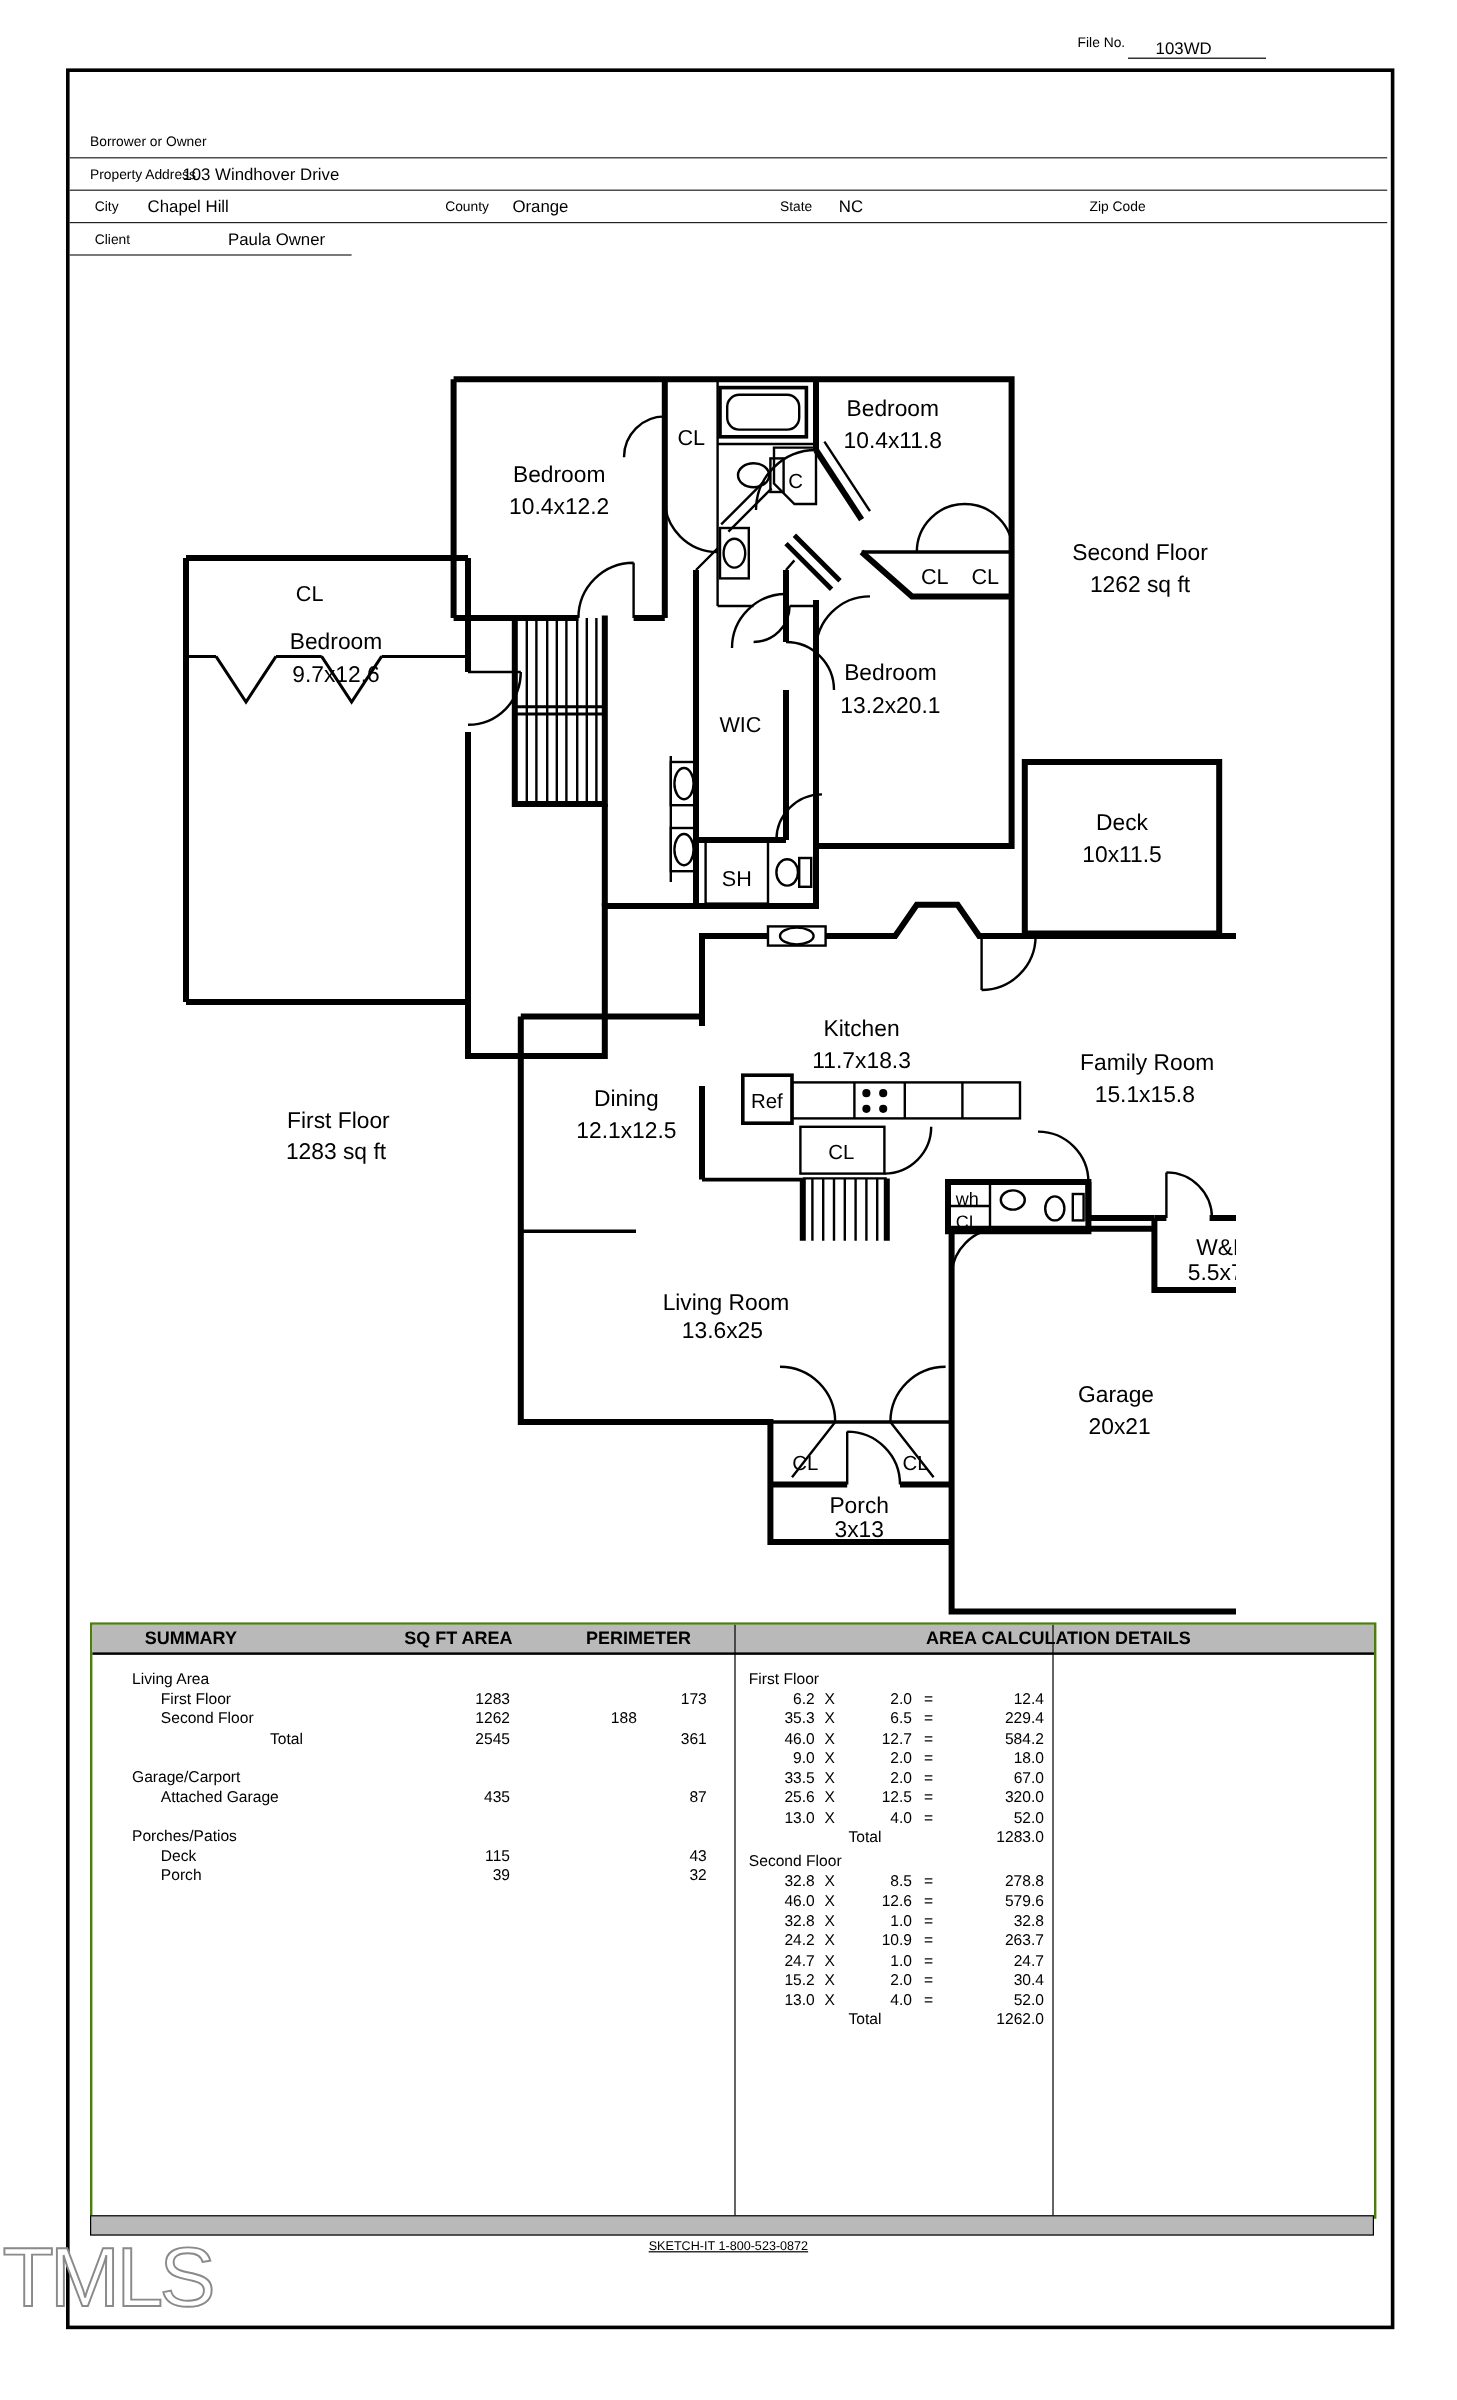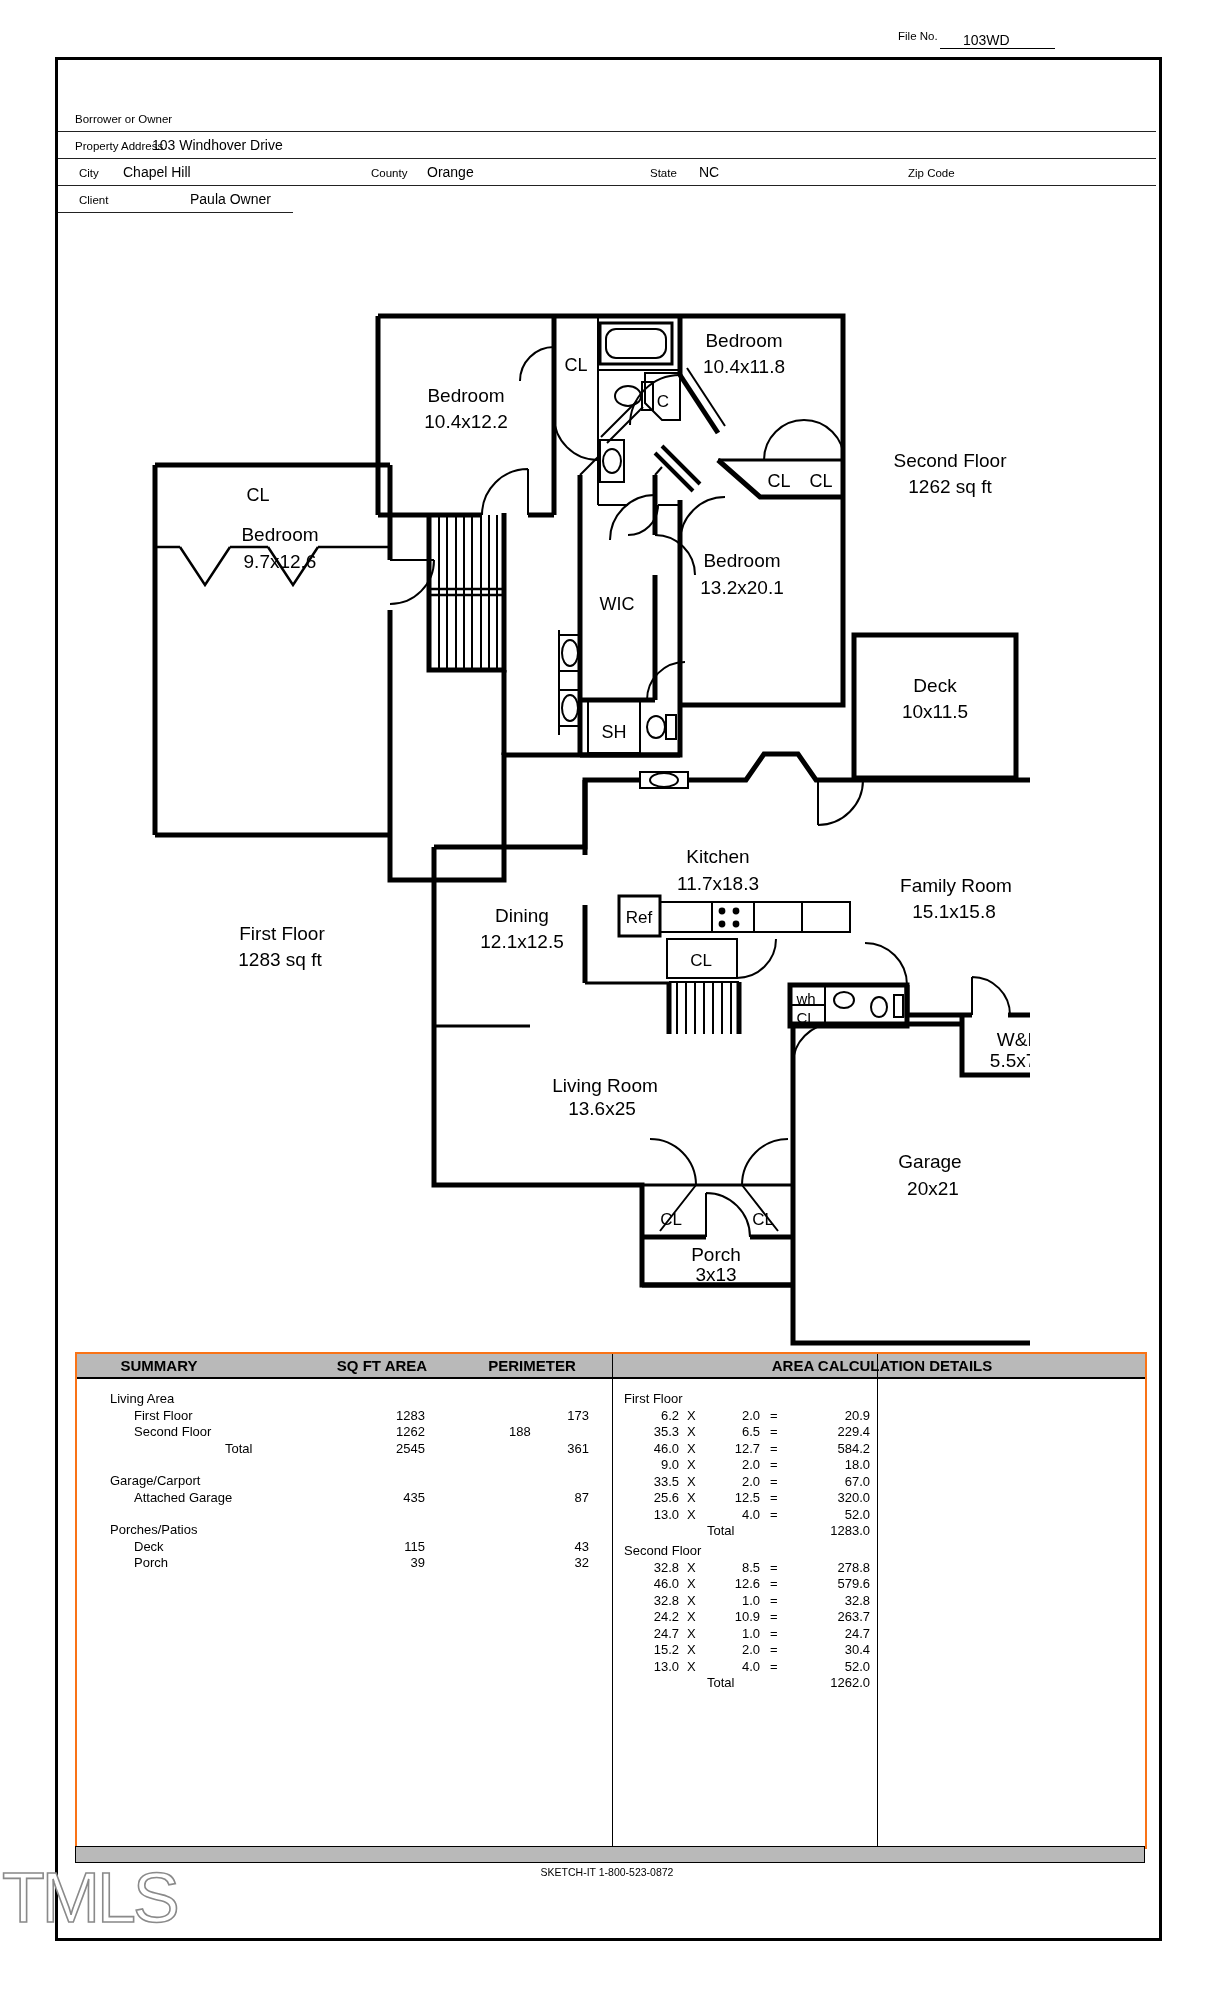--- a/index.html
+++ b/index.html
@@ -7,29 +7,29 @@
         font-family:"Liberation Sans", sans-serif;color:#000;overflow:hidden;}
   .abs{position:absolute;}
   .docbox{position:absolute;left:55px;top:57px;width:1101px;height:1878px;
           border:3px solid #000;}
   .titlebar{position:absolute;left:58px;top:60px;width:1098px;height:45px;background:#000;}
   .titlebar span{display:block;text-align:center;line-height:45px;color:#fff;
                  font-weight:bold;font-size:23px;letter-spacing:1px;}
   .formline{position:absolute;height:0;border-top:1.5px solid #222;}
   .flabel{position:absolute;font-size:11.5px;}
   .fvalue{position:absolute;font-size:14px;}
-  .tbl{position:absolute;left:75px;top:1352px;width:1068px;height:493px;border:2px solid #f97316;}
+  .tbl{position:absolute;left:75px;top:1352px;width:1068px;height:493px;border:2px solid #4d7c0f;}
   .tblhead{position:absolute;left:0;top:0;width:100%;height:23px;background:#b9b9b9;
            border-bottom:2px solid #000;}
   .tblhead div{position:absolute;top:3px;font-weight:bold;font-size:15px;transform:translateX(-50%);}
   .vline{position:absolute;top:0;bottom:0;width:0;border-left:1.5px solid #000;}
   .cell{position:absolute;font-size:13px;white-space:pre;}
   .graybar{position:absolute;left:75px;top:1846px;width:1068px;height:15px;
            background:#b9b9b9;border:1px solid #000;}
-  .sketchit{position:absolute;left:0;top:1866px;width:1214px;text-align:center;font-size:10.5px;}
+  .sketchit{position:absolute;left:0;top:1866px;width:1214px;text-align:center;font-size:10.5px;text-decoration:underline;}
   .mh{position:absolute;left:0;top:1962px;width:1214px;text-align:center;font-size:13.5px;}
   svg text{font-family:"Liberation Sans",sans-serif;}
 </style>
 </head>
 <body>
 
 <div class="page">
 
   <div class="abs flabel" style="left:898px;top:30px;">File No.</div>
   <div class="abs fvalue" style="left:963px;top:32px;">103WD</div>
@@ -259,21 +259,21 @@
         <div class="cell" style="left: 57px; top: 178px;">Porch</div>
         <div class="cell" style="left: 243px; top: 178px; width: 105px; text-align: right;">39</div>
         <div class="cell" style="left: 432px; top: 178px; width: 80px; text-align: right;">32</div>
       </div>
     <div id="calc-rows" class="abs" style="left:0;top:23px;right:0;bottom:0;">
         <div class="cell" style="left: 547px; top: 14px;">First Floor</div>
         <div class="cell" style="left: 532px; top: 30.5px; width: 70px; text-align: right;">6.2</div>
         <div class="cell" style="left: 610px; top: 30.5px;">X</div>
         <div class="cell" style="left: 623px; top: 30.5px; width: 60px; text-align: right;">2.0</div>
         <div class="cell" style="left: 693px; top: 30.5px;">=</div>
-        <div class="cell" style="left: 713px; top: 30.5px; width: 80px; text-align: right;">20.9</div>
+        <div class="cell" style="left: 713px; top: 30.5px; width: 80px; text-align: right;">12.4</div>
         <div class="cell" style="left: 532px; top: 47px; width: 70px; text-align: right;">35.3</div>
         <div class="cell" style="left: 610px; top: 47px;">X</div>
         <div class="cell" style="left: 623px; top: 47px; width: 60px; text-align: right;">6.5</div>
         <div class="cell" style="left: 693px; top: 47px;">=</div>
         <div class="cell" style="left: 713px; top: 47px; width: 80px; text-align: right;">229.4</div>
         <div class="cell" style="left: 532px; top: 63.5px; width: 70px; text-align: right;">46.0</div>
         <div class="cell" style="left: 610px; top: 63.5px;">X</div>
         <div class="cell" style="left: 623px; top: 63.5px; width: 60px; text-align: right;">12.7</div>
         <div class="cell" style="left: 693px; top: 63.5px;">=</div>
         <div class="cell" style="left: 713px; top: 63.5px; width: 80px; text-align: right;">584.2</div>

